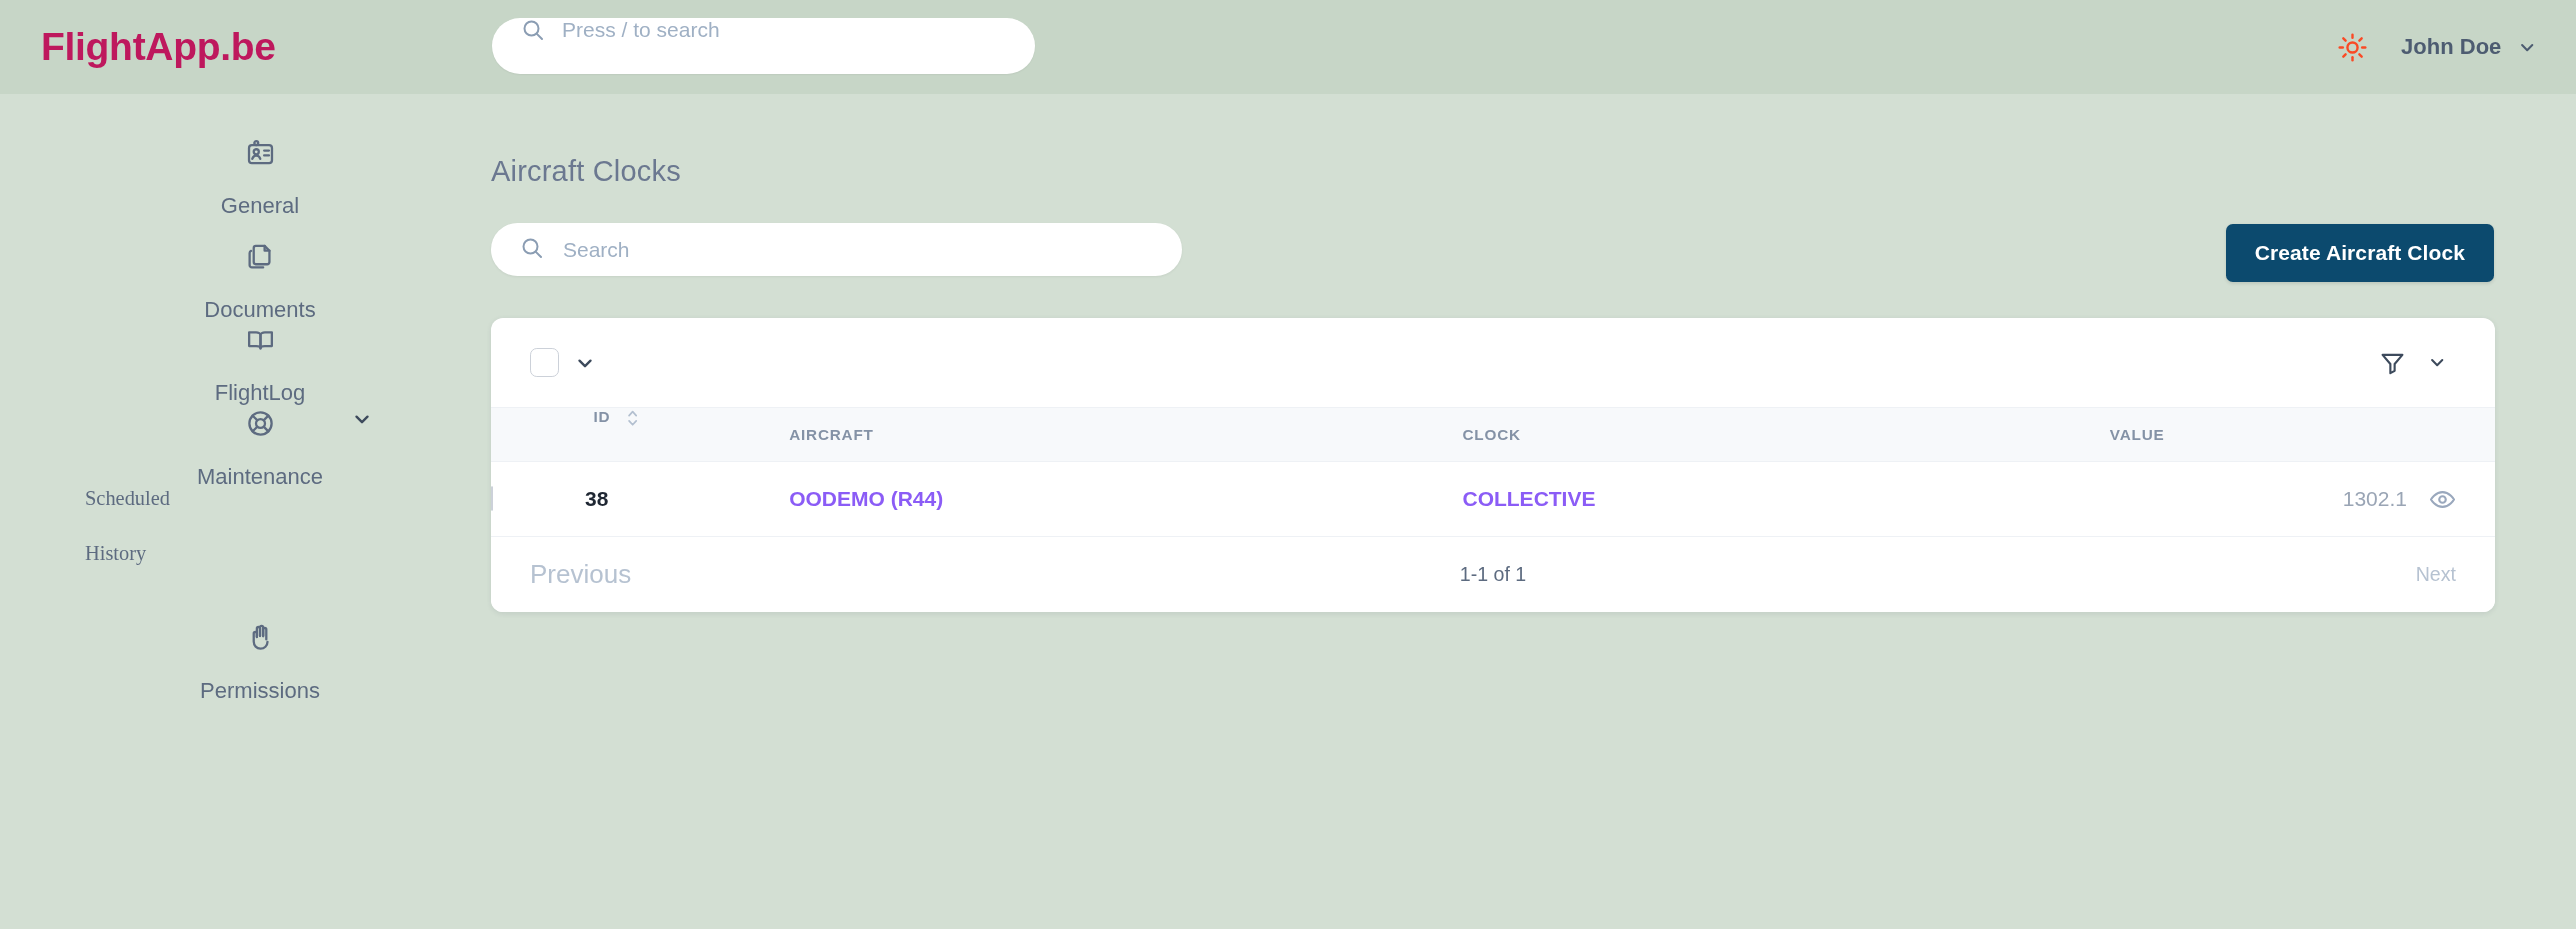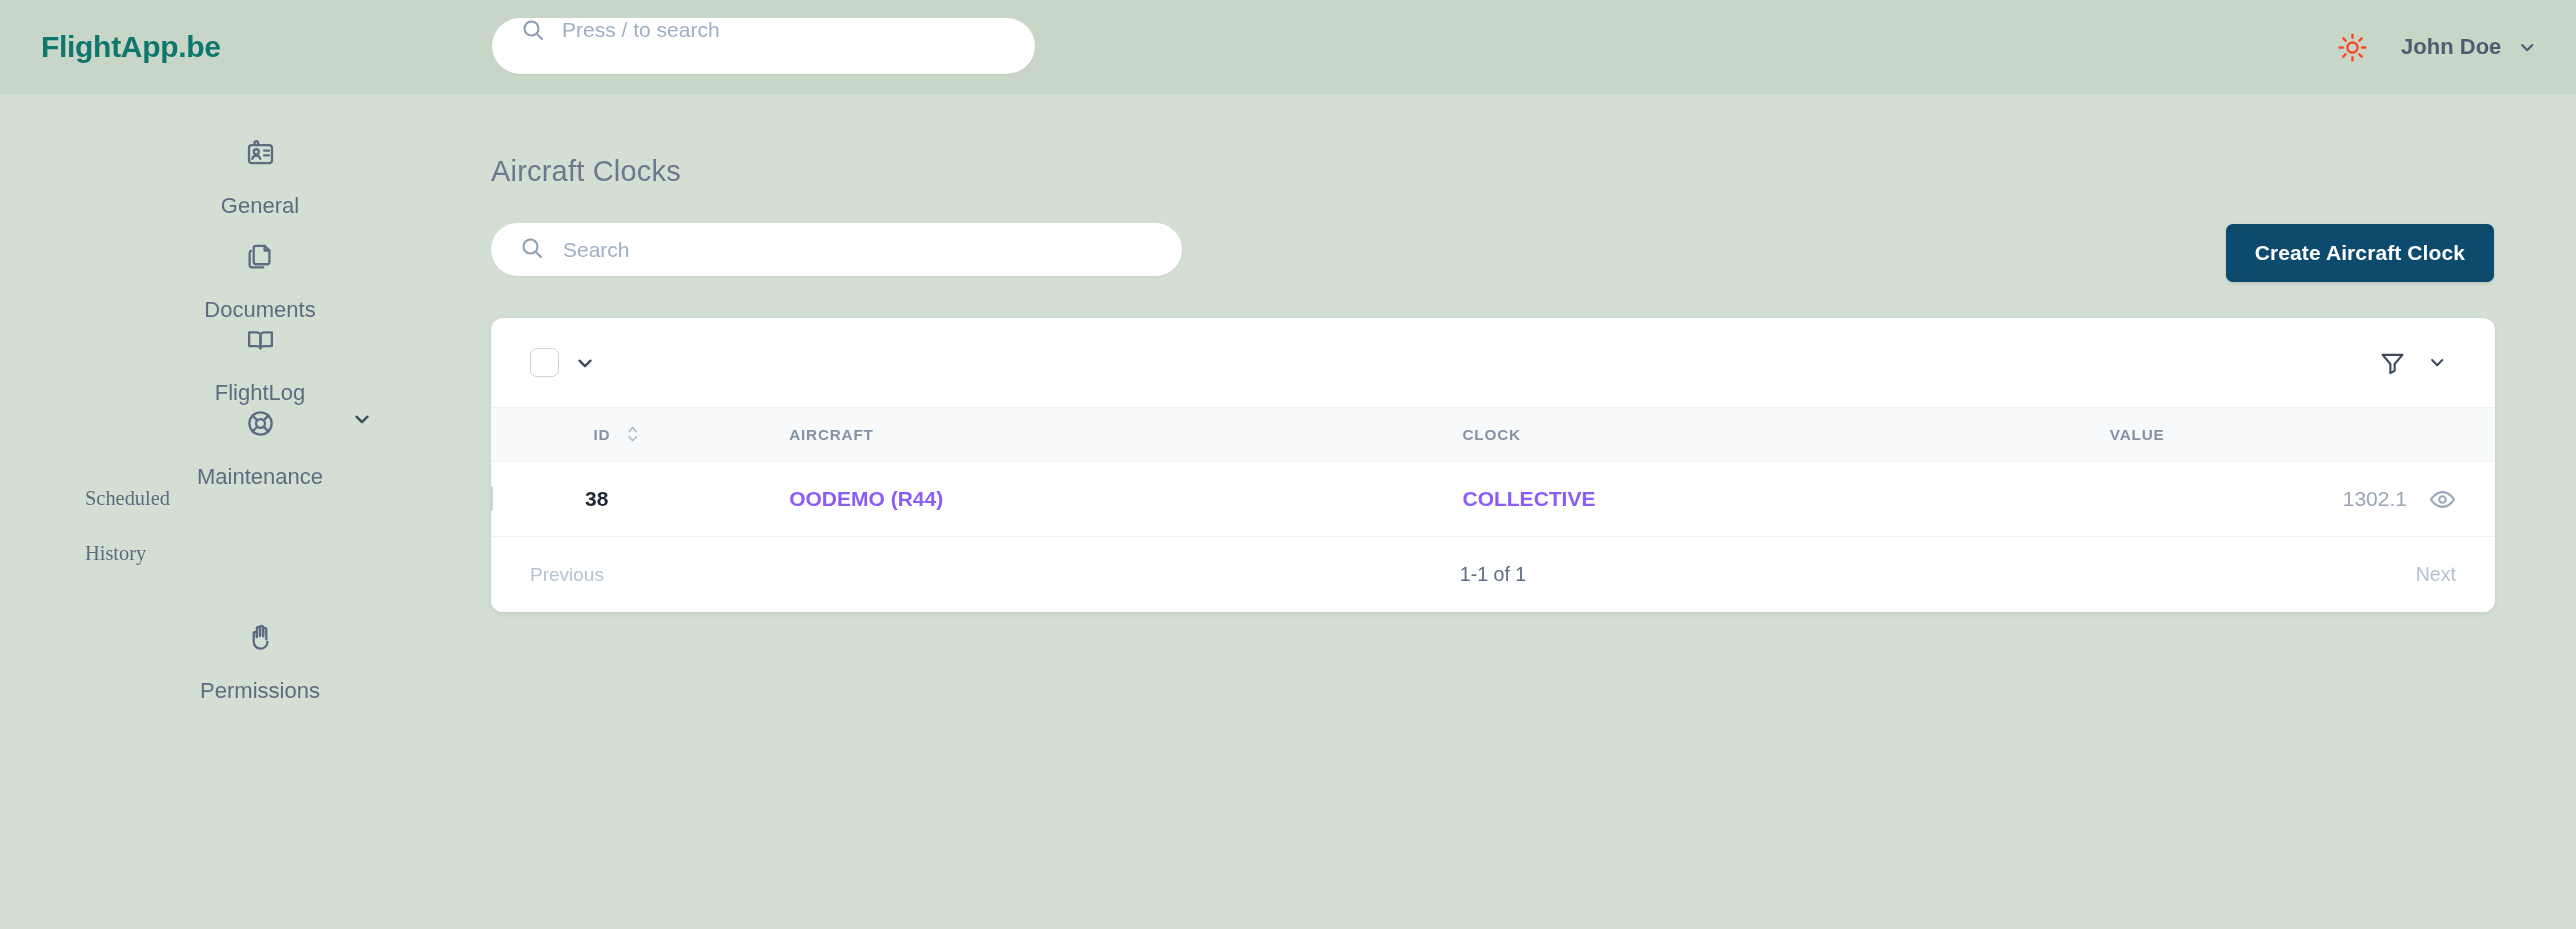--- a/index.html
+++ b/index.html
@@ -25,23 +25,23 @@
     width: 2576px;
     height: 94px;
     background: #c7d6c7;
     display: flex;
     align-items: center;
   }
 
   .brand {
     position: absolute;
     left: 41px;
-    font-size: 30px;
+    font-size: 39px;
     font-weight: 700;
-    color: #0f766e;
+    color: #be185d;
     letter-spacing: -0.3px;
     white-space: nowrap;
   }
 
   .global-search {
     position: absolute;
     left: 492px;
     top: 18px;
     width: 543px;
     height: 56px;
@@ -259,21 +259,21 @@
     font-size: 21px;
   }
 
   .col-chk   { width: 94px; }
   .col-id    { width: 204px; }
   .col-craft { width: 673px; }
   .col-clock { width: 647px; }
   .col-value { width: 385px; }
 
   .th-pad-chk   { padding-left: 39px; }
-  .th-id        { padding-left: 8.5px; display: flex; align-items: center; gap: 15px; height: 53px; }
+  .th-id        { padding-left: 8.5px; display: flex; gap: 15px; height: 53px; }
   .th-right     { text-align: right; padding-right: 39px; }
 
   .cell-chk  { padding-left: 39px; }
   .cell-id   { padding-left: 8.5px; font-weight: 700; color: #1f2733; }
   .cell-text { font-weight: 700; color: #8b5cf6; }
   .cell-val  {
     text-align: right;
     padding-right: 0;
     color: #9aa5b5;
     font-weight: 400;
@@ -290,21 +290,21 @@
   .pager {
     height: 75px;
     display: flex;
     align-items: center;
     position: relative;
     background: #ffffff;
   }
   .pg-prev {
     position: absolute;
     left: 39px;
-    font-size: 19px;
+    font-size: 26px;
     color: #b6c2d1;
     cursor: pointer;
   }
   .pg-info {
     position: absolute;
     left: 0; right: 0;
     text-align: center;
     font-size: 19.6px;
     color: #5d6b80;
   }

